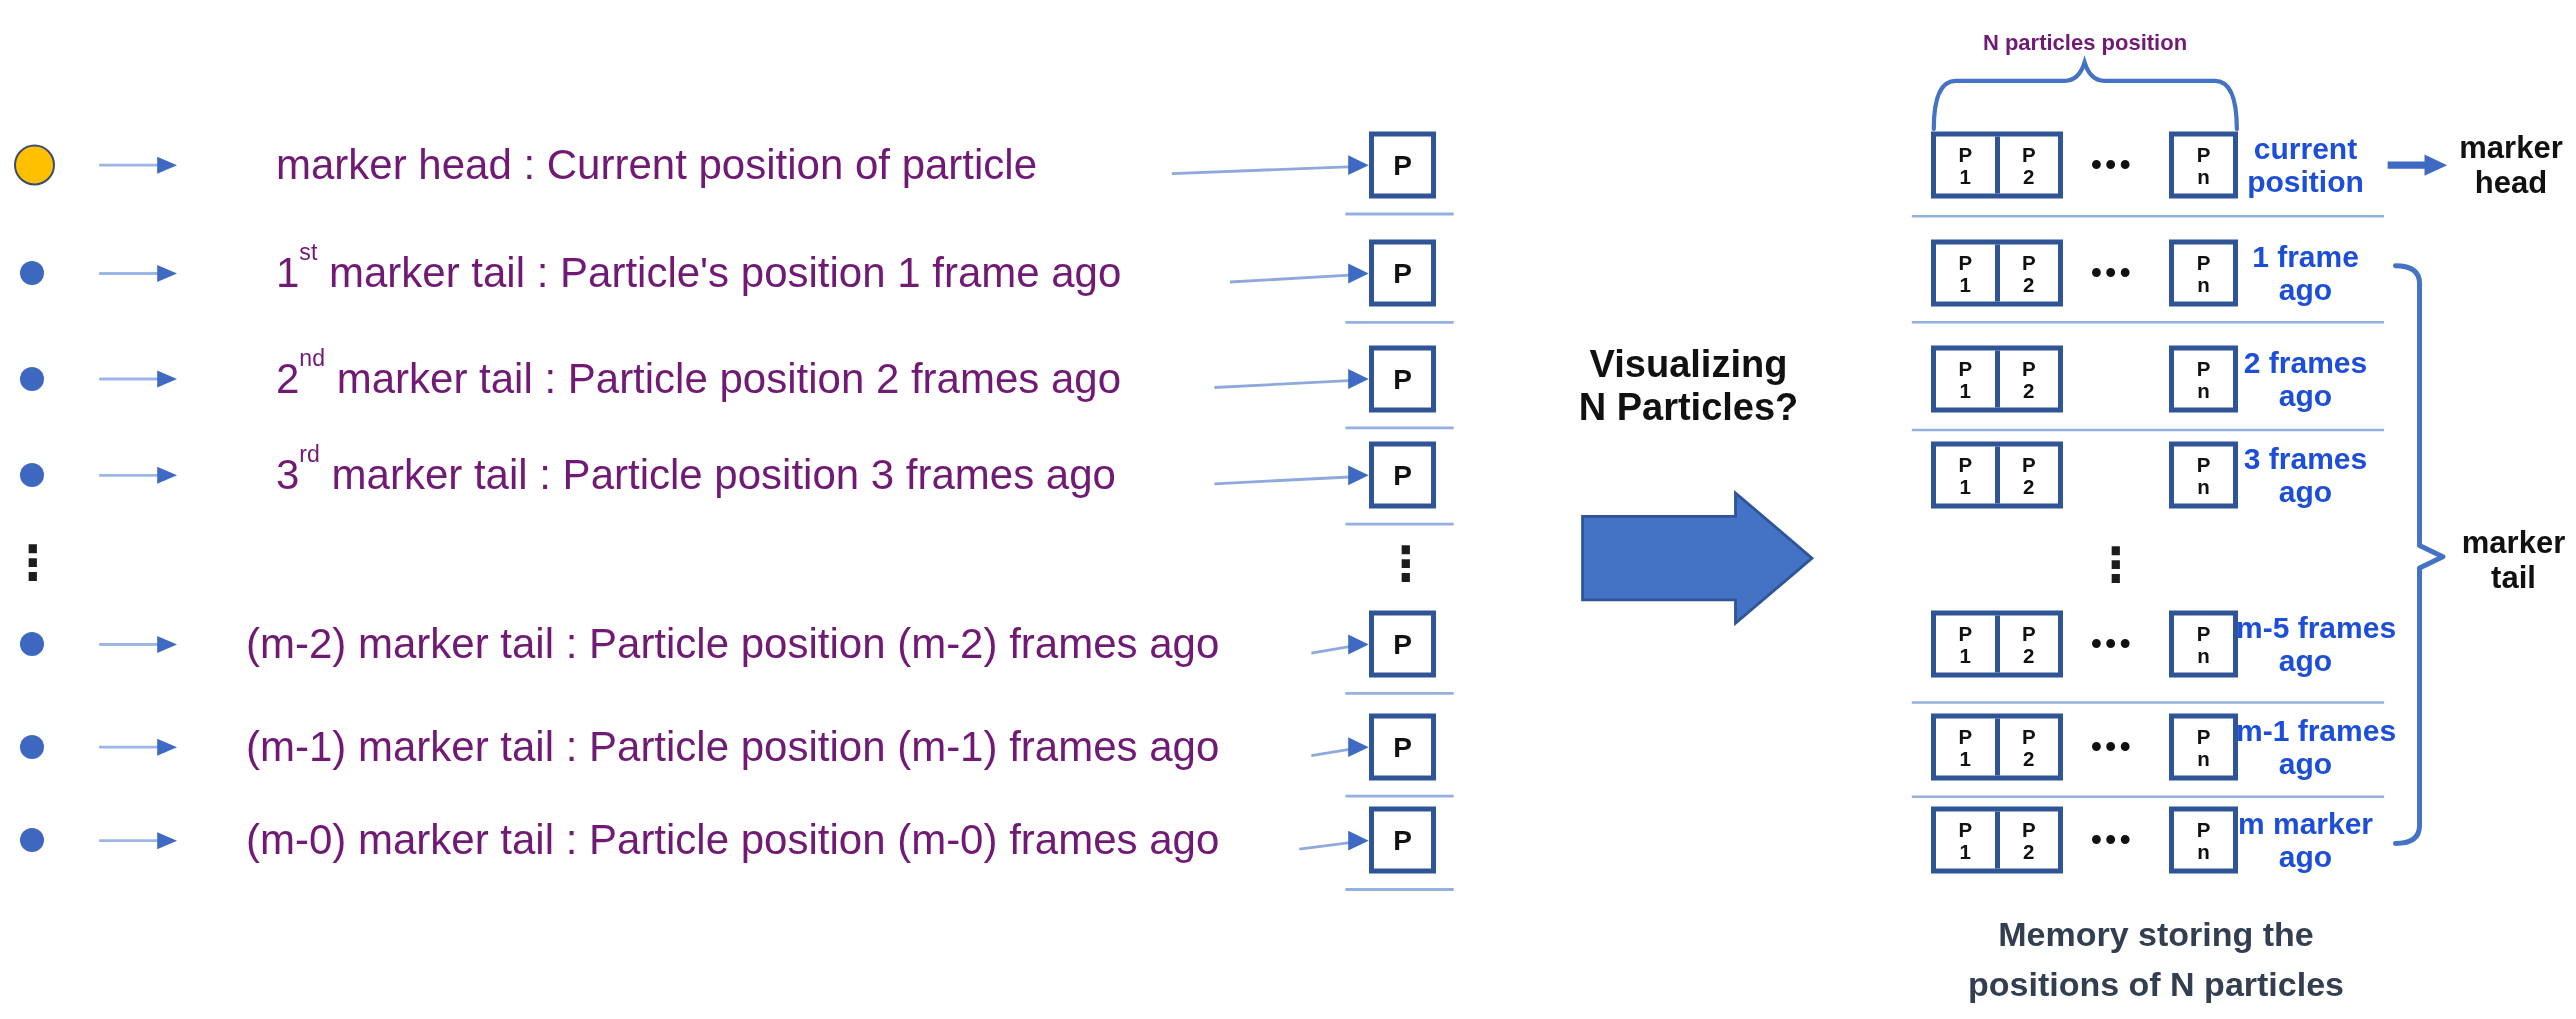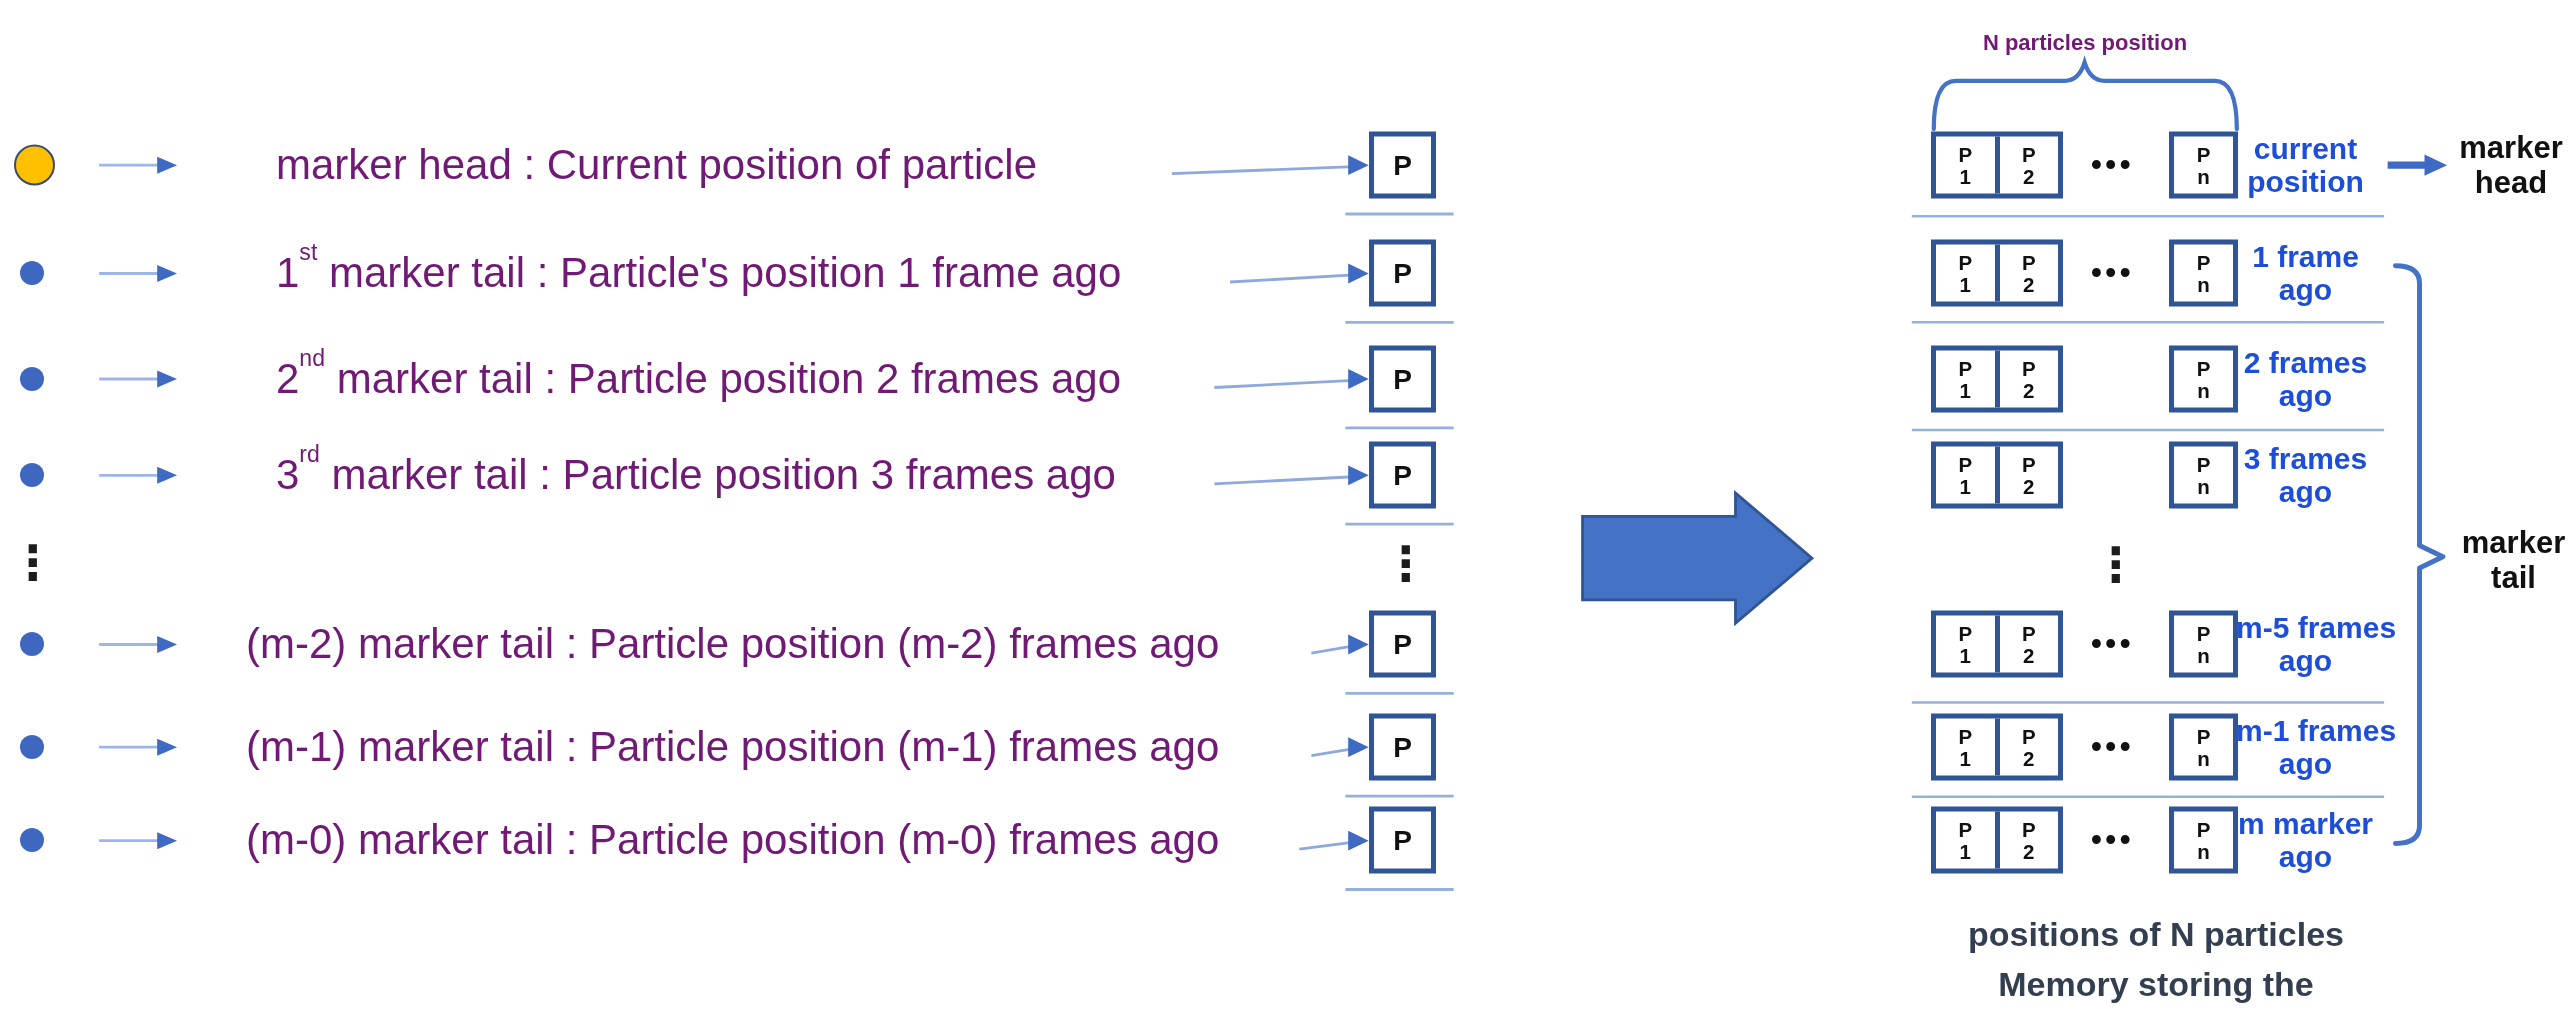--- a/index.html
+++ b/index.html
@@ -183,20 +183,24 @@
   </div>
 
   <div class="lrow" style="top:840px">
     <span class="bullet-blue"></span>
     <div class="ltext" style="left:246px"><span></span><sup></sup><span>(m-0) marker tail : Particle position (m-0) frames ago</span></div>
     <div class="pbox">
         <span>P</span>
       </div>
   </div>
 
+  <div class="question">
+    <div>Visualizing</div>
+    <div>N Particles?</div>
+  </div>
 
   <div class="brace-label">N particles position</div>
 
   <div class="rrow" style="top:165px">
     <div class="pair">
       <div class="cell">
           <span>P</span>
           <span>1</span>
         </div>
       <div class="cell">
@@ -366,18 +370,18 @@
   <div class="marker-head-label">
     <div>marker</div>
       <div>head</div>
   </div>
   <div class="marker-tail-label">
     <div>marker</div>
       <div>tail</div>
   </div>
 
   <div class="memory">
+    <div>Memory storing the</div>
     <div>positions of N particles</div>
-    <div>Memory storing the</div>
   </div>
 
 </div>
 
 
 </body></html>

